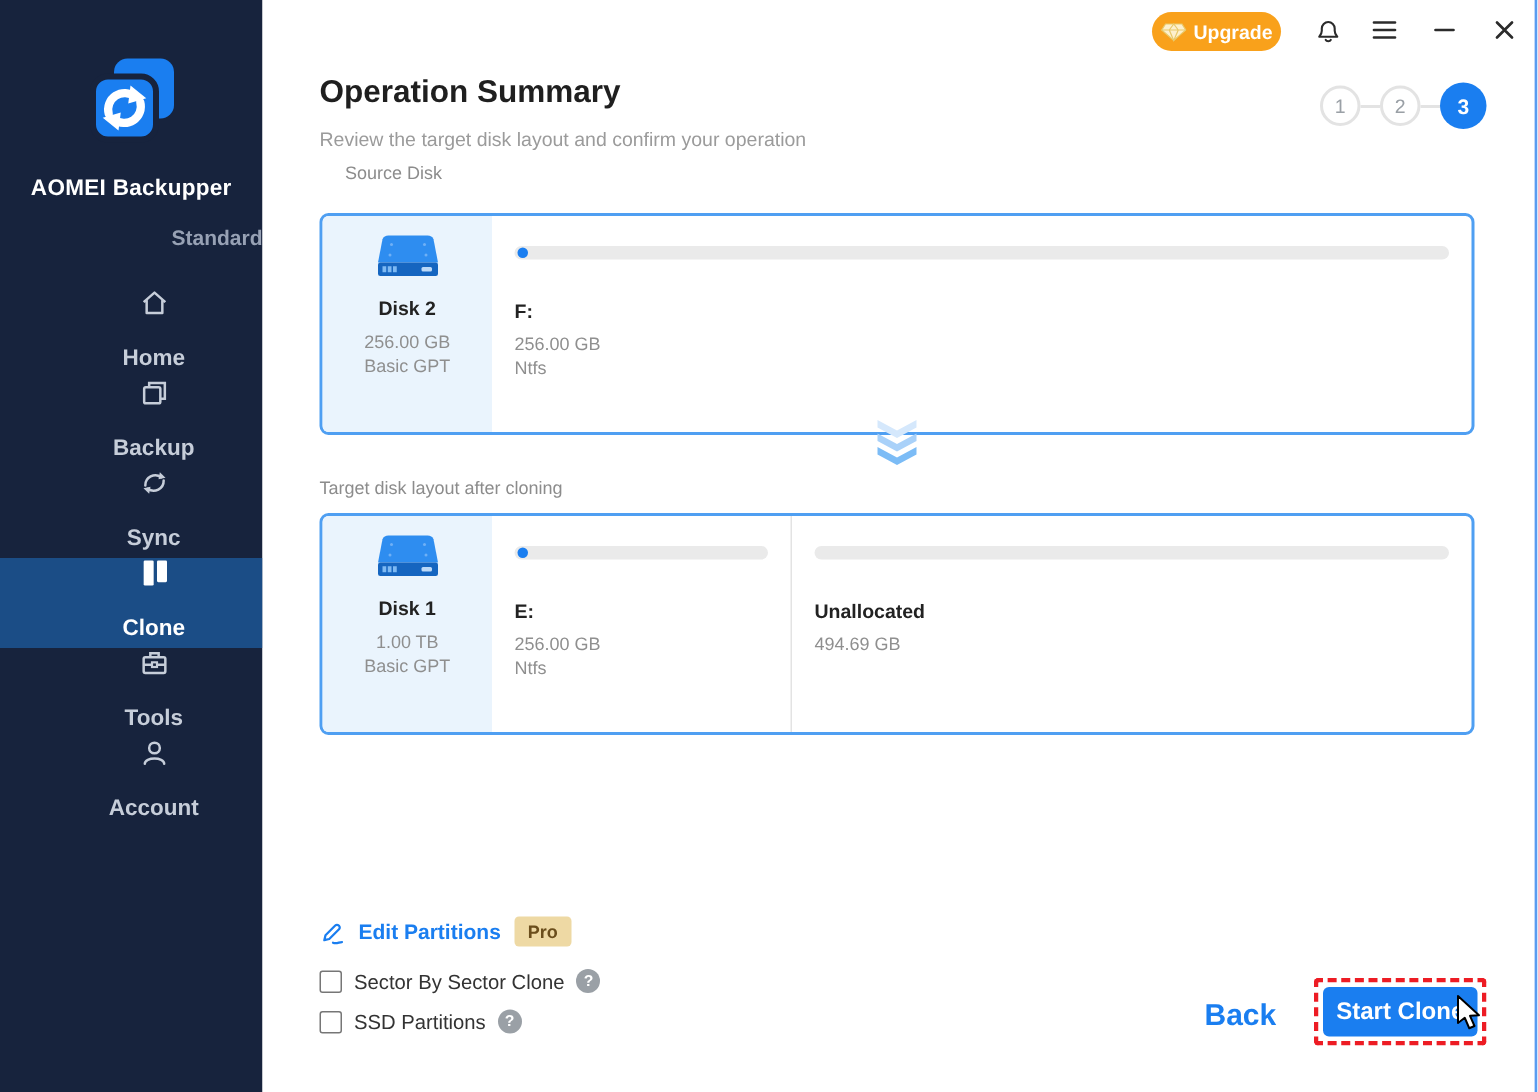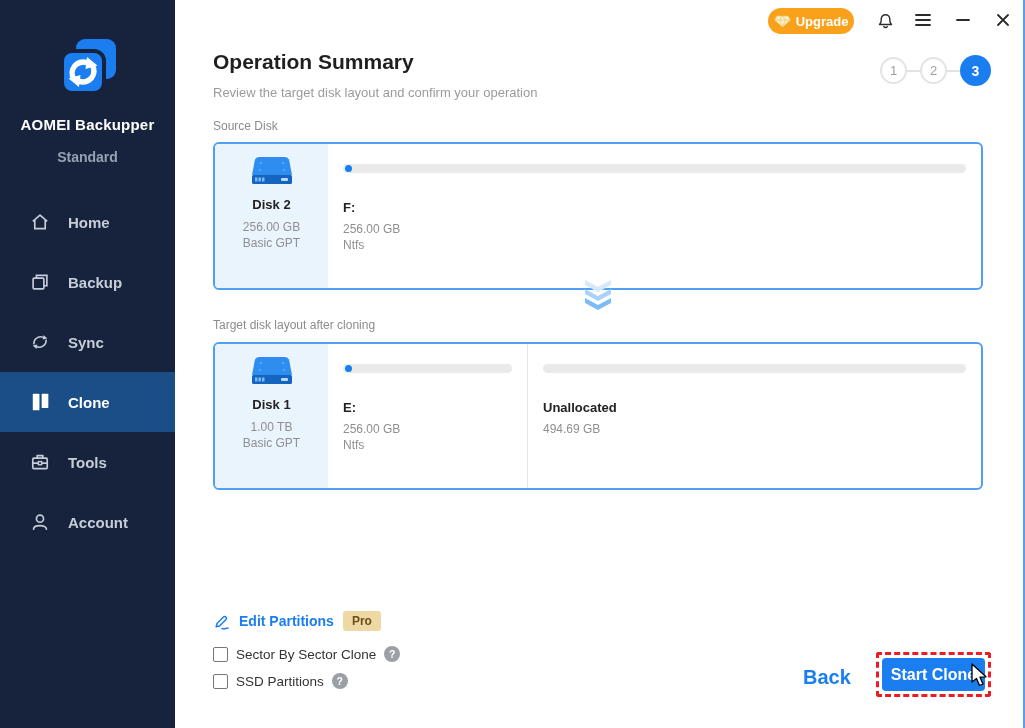--- a/index.html
+++ b/index.html
@@ -9,25 +9,25 @@
     border-right:2px solid #5a9cf0;
   }
 
   
   .sidebar {
     position:absolute; left:0; top:0; width:175px; height:728px;
     background:var(--sidebar-bg,#17233d); color:#fff;
   }
   .logo-wrap { text-align:center; padding-top:36px; }
   .app-name { color:#fff; font-weight:bold; font-size:15px; margin-top:14px; letter-spacing:.2px; }
-  .edition  { color:#97a1b4; font-weight:bold; font-size:14px; margin-top:16px; }
+  .edition  { color:#97a1b4; font-weight:bold; font-size:14px; margin-top:16px;text-align:right; }
   .nav { position:absolute; top:192px; left:0; width:175px; }
   .nav-item {
     position:relative; height:60px; display:flex; align-items:center; gap:18px;
-    padding-left:30px; cursor:pointer; color:#c6cdd9; font-size:15px; font-weight:bold;
+    padding-left:30px; cursor:pointer; color:#c6cdd9; font-size:15px; font-weight:bold;flex-direction:column;
   }
   .nav-item.active { background:var(--sidebar-active-bg,#1b4d86); color:#fff; }
   .nav-icon { width:20px; height:20px; display:inline-flex; align-items:center; justify-content:center; }
 
   
   .main { position:absolute; left:175px; top:0; width:848px; height:728px; background:#fff; }
   .upgrade-btn {
     position:absolute; left:593px; top:8px; width:86px; height:26px; border:none;
     background:var(--upgrade-orange,#f9a11b); border-radius:13px; color:#fff; font-weight:bold;
     font-size:13px; display:flex; align-items:center; justify-content:center; gap:5px; cursor:pointer;
@@ -48,21 +48,21 @@
     width:27px; height:27px; border-radius:50%; border:2px solid #e3e3e3; background:#fff;
     color:#9aa0a6; font-size:13px; display:flex; align-items:center; justify-content:center;
   }
   .step-line { width:13px; height:2px; background:#e3e3e3; }
   .step-circle.active {
     width:31px; height:31px; border:none; background:var(--accent,#1a7ef0); color:#fff; font-weight:bold; font-size:14px;
   }
 
   
   .section-label { position:absolute; left:38px; font-size:12px; color:#8c8c8c; }
-  .lbl-source { top:119px; }
+  .lbl-source { top:108px;margin-left:17px; }
   .lbl-target { top:318px; }
   .disk-panel {
     position:absolute; left:38px; width:770px; height:148px;
     border:2px solid var(--panel-border,#4f9ff2); border-radius:6px; background:#fff;
     display:flex; overflow:hidden;
   }
   .panel-source { top:142px; }
   .panel-target { top:342px; }
   .disk-cell {
     width:113px; flex:0 0 113px; background:var(--disk-cell-bg,#eaf4fd);

